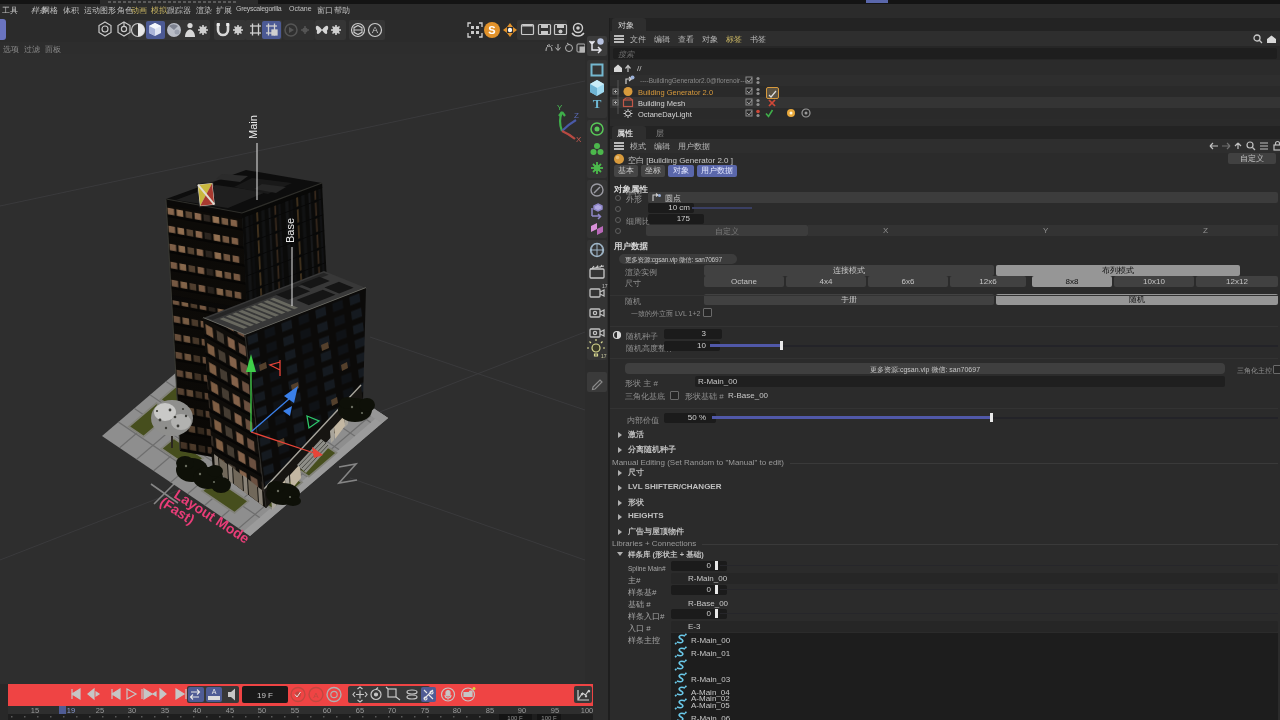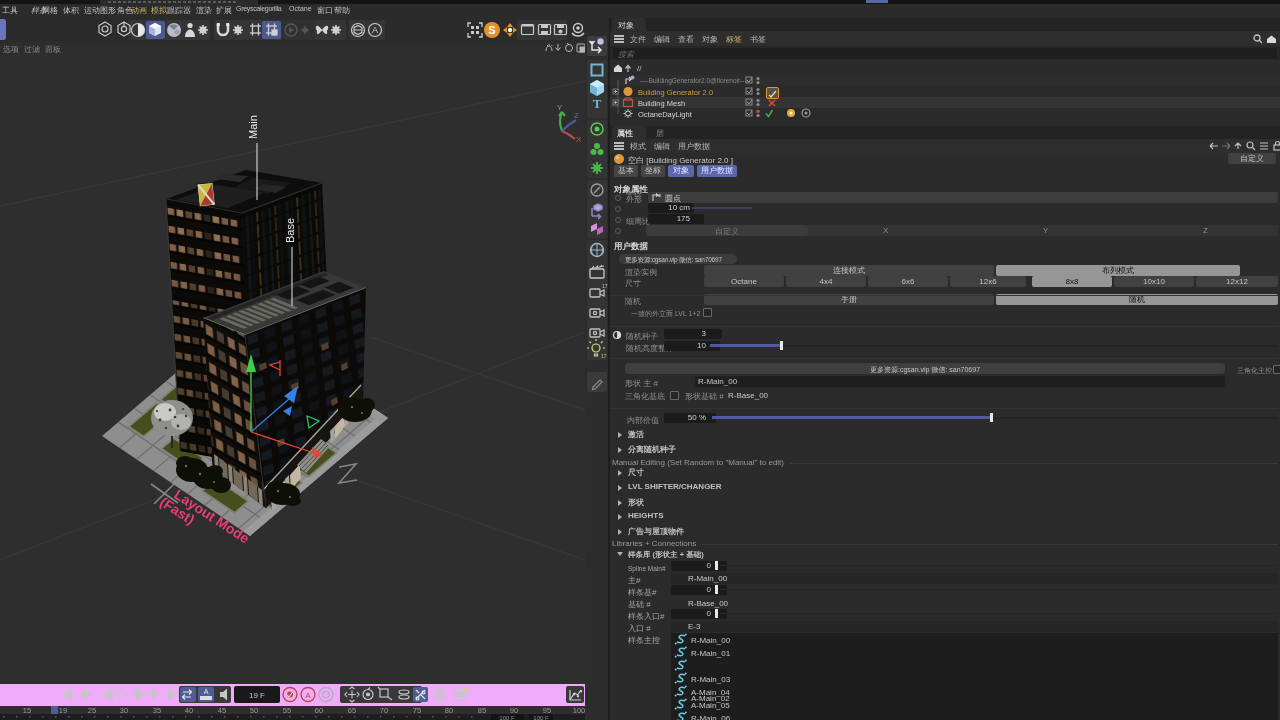--- a/index.html
+++ b/index.html
@@ -842,21 +842,21 @@
  </svg>
  <div class="t8 a" style="left:81px;top:510px;color:#c8c8c8;">R-Main_00</div>
  <div class="t8 a" style="left:81px;top:523px;color:#c8c8c8;">R-Main_01</div>
  <div class="t8 a" style="left:81px;top:568px;color:#c8c8c8;">A-Main_02</div>
  <div class="t8 a" style="left:81px;top:549px;color:#c8c8c8;">R-Main_03</div>
  <div class="t8 a" style="left:81px;top:562px;color:#c8c8c8;">A-Main_04</div>
  <div class="t8 a" style="left:81px;top:575px;color:#c8c8c8;">A-Main_05</div>
  <div class="t8 a" style="left:81px;top:588px;color:#c8c8c8;">R-Main_06</div>
 </div>
 
-<div id="timeline" class="a" style="left:0;top:684px;width:585px;height:36px;background:#f0abfc;text-align:center;">
+<div id="timeline" class="a" style="left:8px;top:684px;width:585px;height:36px;background:#ef4444;text-align:center;">
 <svg width="585" height="36" style="position:absolute;left:0;top:0">
 
  <g stroke="#c6c6c6" stroke-width="1.2" fill="#c6c6c6">
   <path d="M64 5 v10 m8 -10 l-8 5 l8 5 z"></path>
   <path d="M80 10 l6 -5 v10 z M88 8 l3 2 l-3 2 z"></path>
   <path d="M100 5 v10 m8 -10 l-8 5 l8 5 z" transform="translate(4,0)"></path>
   <path d="M119 5 l9 5 l-9 5 z" fill="none"></path>
   <path d="M134 5 v10 m2 -10 l8 5 l-8 5 z"></path>
   <path d="M152 5 l6 5 l-6 5 z M148 8 l-3 2 l3 2 z"></path>
   <path d="M168 5 l8 5 l-8 5 z m10 0 v10"></path>

